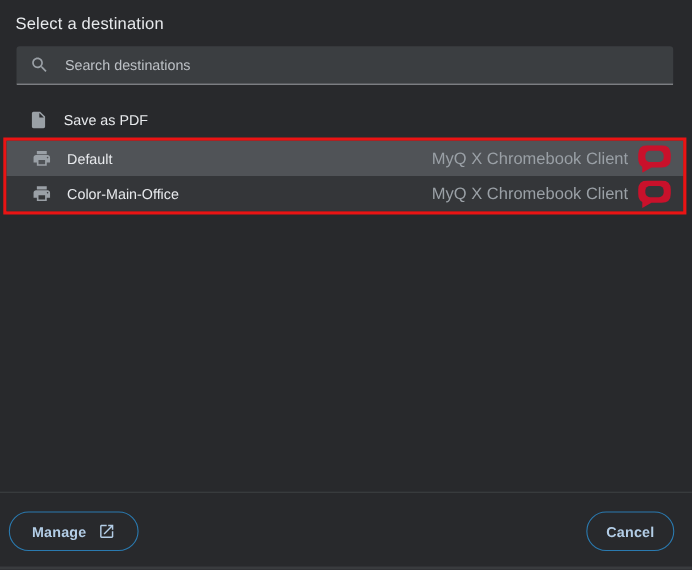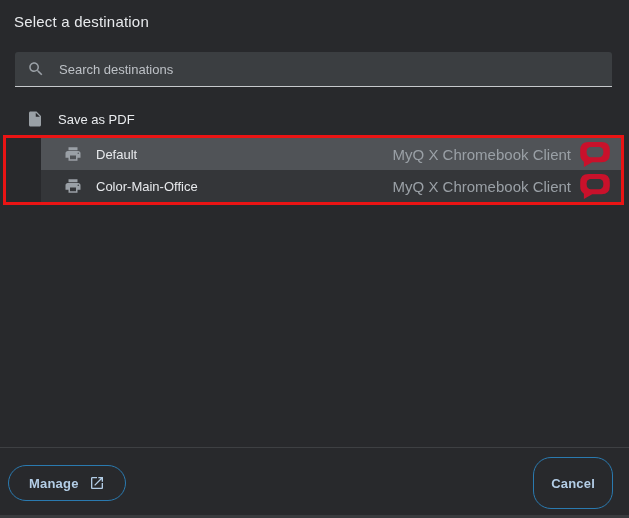--- a/index.html
+++ b/index.html
@@ -11,21 +11,21 @@
     display:flex;flex-direction:column;
     -webkit-font-smoothing:antialiased;
   }
   .dialog-title{
     color:var(--primary_text,#e8eaed);
     font-size:15px;font-weight:500;
     padding:13px 4px 12px 14px;
     letter-spacing:.2px;
   }
   .search-bar{
-    margin:10px 17px 0 15px;
+    margin:0 17px 0 15px;
     height:35px;
     background:var(--search_bg,#3b3e41);
     border-radius:3px 3px 0 0;
     border-bottom:1px solid var(--search_underline,#c6c9cc);
     display:flex;align-items:center;
     padding:0 10px 0 12px;
     box-sizing:border-box;
   }
   .search-bar .icon{display:flex;align-items:center;color:var(--icon_gray,#aab0b6);}
   .search-input{
@@ -51,21 +51,21 @@
     font-size:13px;
     margin-left:13px;
     white-space:nowrap;
   }
   .annotation{
     margin-left:3px;
     margin-right:5px;
     border:3px solid var(--annotation_red,#ea1414);
     box-sizing:border-box;
   }
-  .annotation .dest-row{padding-left:22px;padding-right:11px;margin-left:35px;}
+  .annotation .dest-row{padding-left:22px;padding-right:11px;}
   .row-default{background:var(--row_selected_bg,#505357);--hole:#505357;}
   .row-color{background:var(--row_alt_bg,#343639);--hole:#343639;}
   .row-spacer{flex:1;}
   .ext-text{
     color:var(--secondary_text,#9aa0a6);
     font-size:15px;
     margin-right:9px;
     white-space:nowrap;
   }
   .myq-logo{display:flex;align-items:center;}
@@ -85,21 +85,21 @@
     border:1px solid var(--button_border,#2a7ab0);
     border-radius:18px;
     color:var(--button_text,#b3cde6);
     font-family:"Liberation Sans",sans-serif;
     font-size:13px;font-weight:bold;
     cursor:pointer;
     letter-spacing:.2px;
   }
   .btn .icon{display:flex;align-items:center;color:var(--button_text,#b3cde6);}
   .btn-manage{height:36px;padding:0 20px;}
-  .btn-cancel{height:52px;padding:0 17px;margin-left:auto;}
+  .btn-cancel{height:36px;padding:0 17px;margin-left:auto;}
   .bottom-edge{
     position:absolute;left:0;bottom:0;width:100%;height:3px;
     background:var(--window_edge,#393b3e);
   }
   svg{fill:currentColor;display:block;}
 </style>
 </head>
 <body>
 
 <div class="dialog-title">Select a destination</div>

